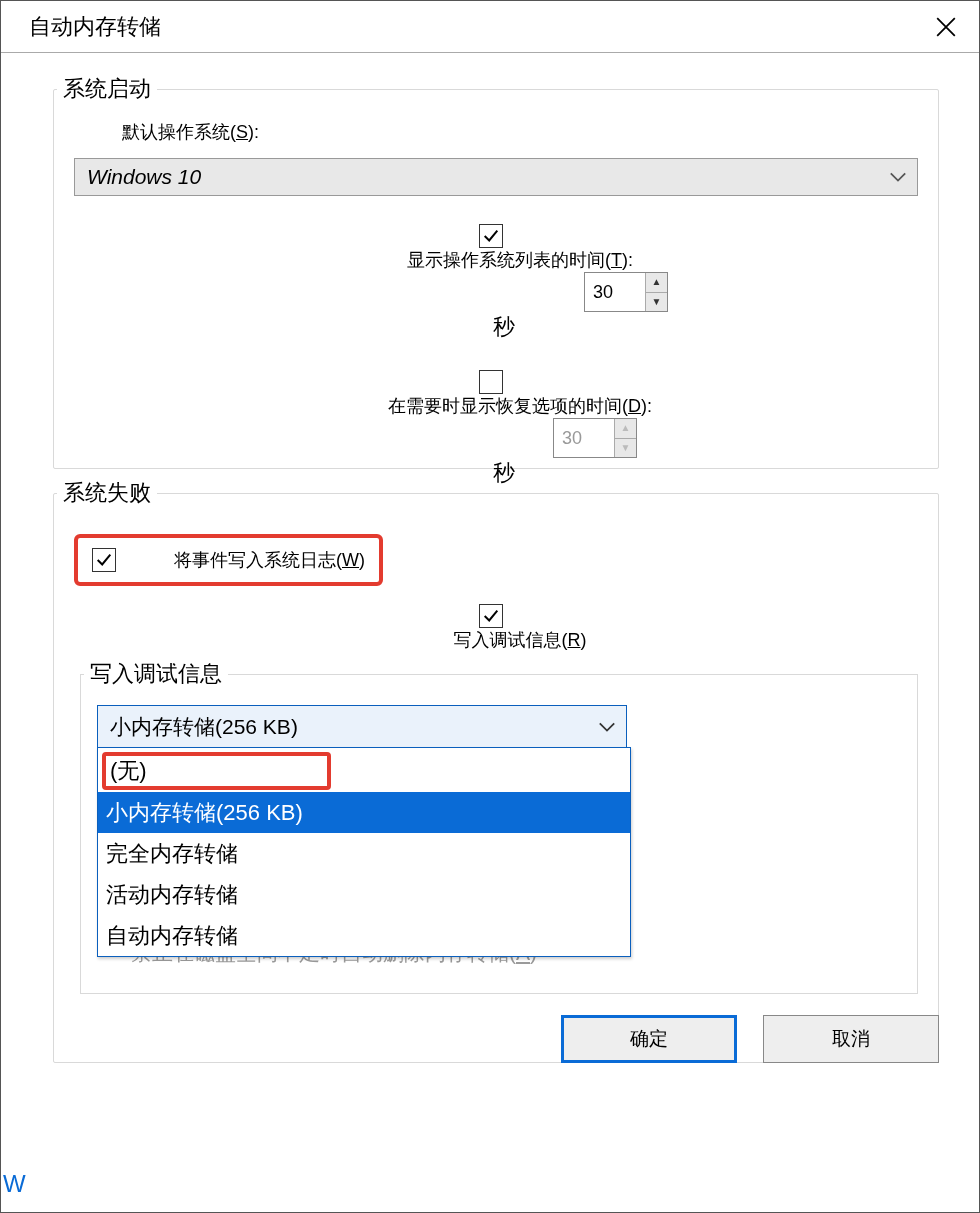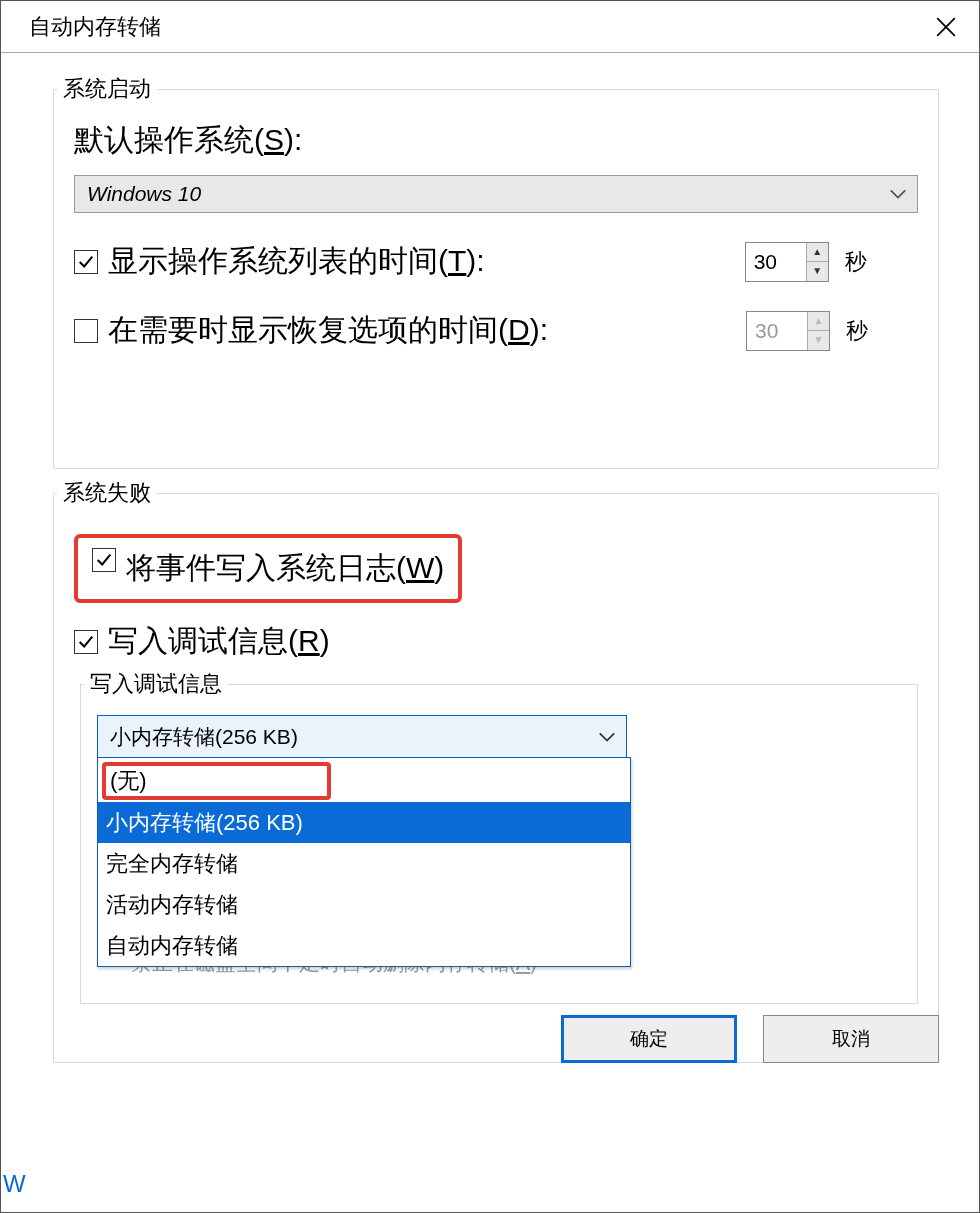--- a/index.html
+++ b/index.html
@@ -55,21 +55,21 @@
     position: relative;
   }
   .group-legend {
     position: absolute;
     top: -16px;
     left: 3px;
     background: #fff;
     padding: 0 6px;
     font-size: 22px;
   }
-  .label { font-size: 30px; }
+  .label { font-size: 18px; margin-left: 48px; }
   .underline-key { text-decoration: underline; }
 
   .os-select {
     margin-top: 14px;
     height: 38px;
     border: 1px solid #999;
     background: #e8e8e8;
     display: flex;
     align-items: center;
     justify-content: space-between;
@@ -77,20 +77,21 @@
     font-size: 21px;
     cursor: pointer;
     font-style: italic;
   }
   .os-select .chev { color: #555; }
 
   .row {
     display: flex;
     align-items: center;
     margin-top: 28px;
+    flex-direction: column;
   }
   .checkbox {
     width: 24px;
     height: 24px;
     border: 1px solid #333;
     margin-right: 10px;
     display: inline-flex;
     align-items: center;
     justify-content: center;
     cursor: pointer;
@@ -102,21 +103,21 @@
   .spinner {
     display: inline-flex;
     align-items: stretch;
     border: 1px solid #888;
     height: 40px;
     margin-left: auto;
   }
   .spinner input {
     width: 60px;
     border: none;
-    font-size: 21px;
+    font-size: 18px;
     padding: 0 0 0 8px;
     background: #fff;
     color: #000;
   }
   .spinner input:disabled { color: #999; background: #fff; }
   .spinner .btns {
     display: flex;
     flex-direction: column;
     border-left: 1px solid #aaa;
     width: 22px;

